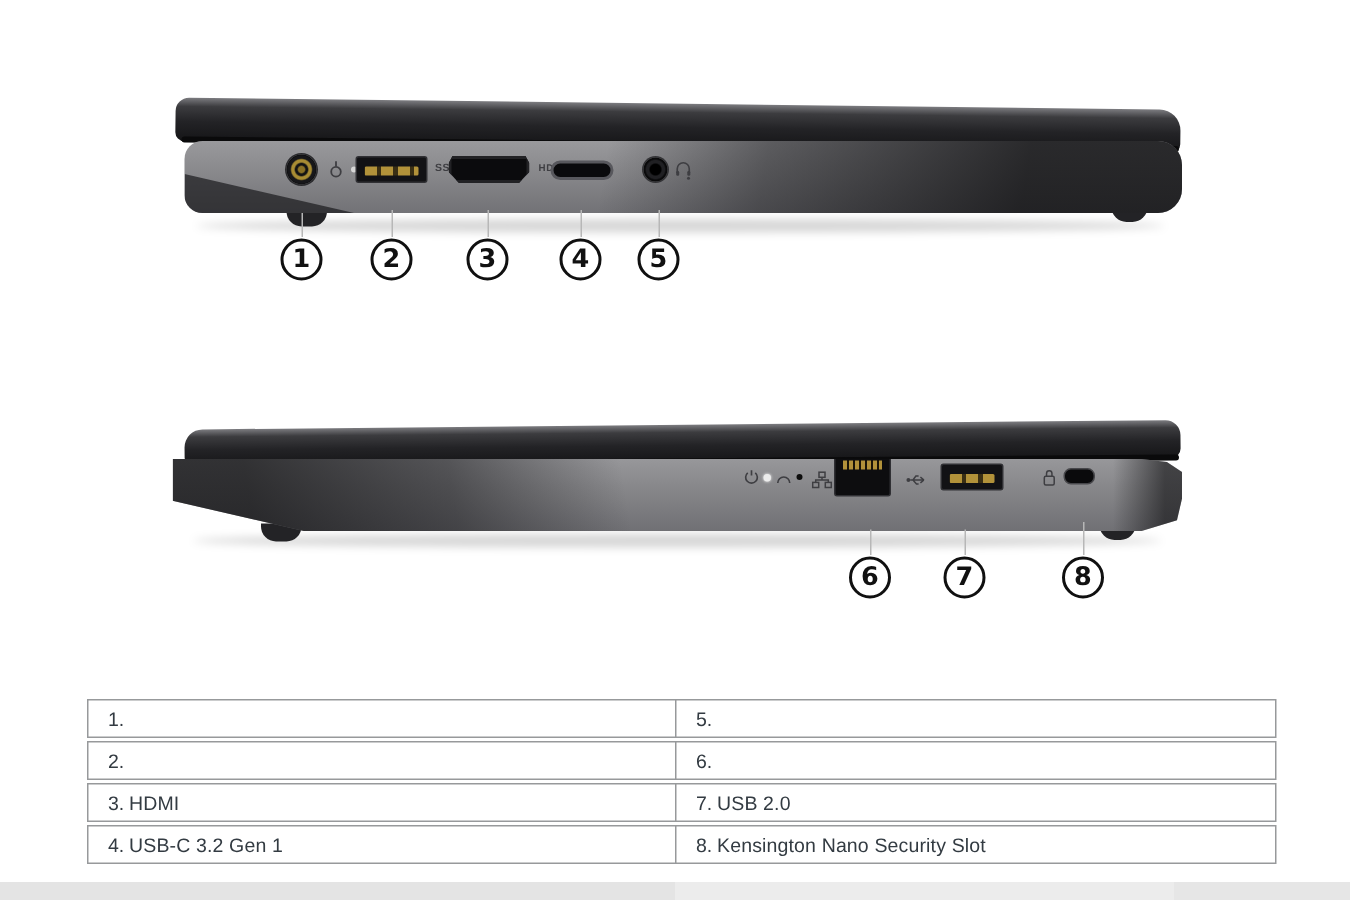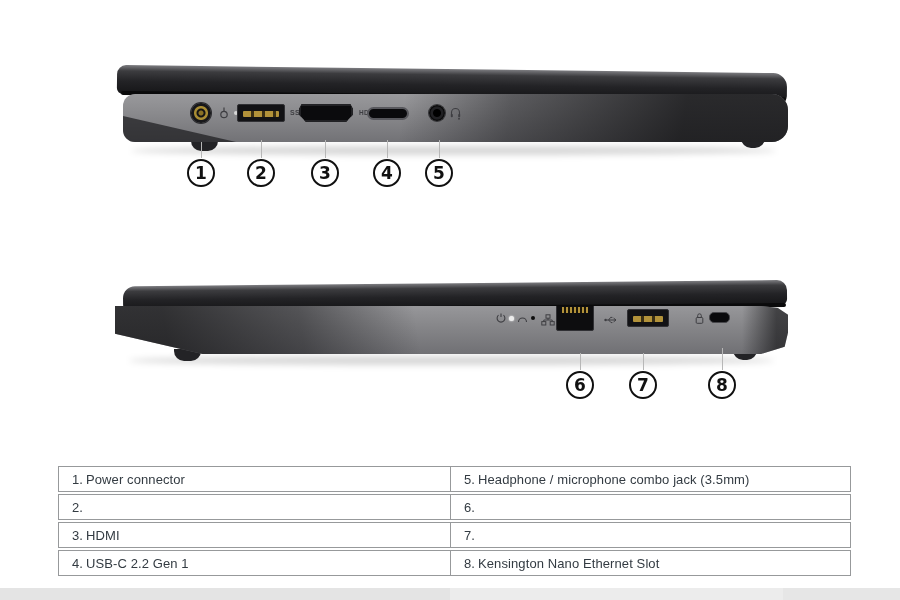--- a/index.html
+++ b/index.html
@@ -216,50 +216,49 @@
     <div class="leader" style="left:722px; top:348px; height:22px;"></div>
     <div class="co" style="left:566px; top:371px;">6</div>
     <div class="co" style="left:629px; top:371px;">7</div>
     <div class="co" style="left:708px; top:371px;">8</div>
   </div>
 
   <div class="ports-table">
     <div class="trow">
       <div class="tcell c1">
         <span class="tnum">1.</span>
-        <span class="tlabel">Power connector</span>
       </div>
       <div class="tcell c2">
         <span class="tnum">5.</span>
-        <span class="tlabel">Headphone / microphone combo jack (3.5mm)</span>
       </div>
     </div>
     <div class="trow">
       <div class="tcell c1">
         <span class="tnum">2.</span>
       </div>
       <div class="tcell c2">
         <span class="tnum">6.</span>
       </div>
     </div>
     <div class="trow">
       <div class="tcell c1">
         <span class="tnum">3.</span>
         <span class="tlabel">HDMI</span>
       </div>
       <div class="tcell c2">
         <span class="tnum">7.</span>
+        <span class="tlabel">USB 2.0</span>
       </div>
     </div>
     <div class="trow">
       <div class="tcell c1">
         <span class="tnum">4.</span>
-        <span class="tlabel">USB-C 2.2 Gen 1</span>
+        <span class="tlabel">USB-C 3.2 Gen 1</span>
       </div>
       <div class="tcell c2">
         <span class="tnum">8.</span>
-        <span class="tlabel">Kensington Nano Ethernet Slot</span>
+        <span class="tlabel">Kensington Nano Security Slot</span>
       </div>
     </div>
   </div>
 
   <div class="bottom-bar"></div>
 </div>
 
 </body></html>

